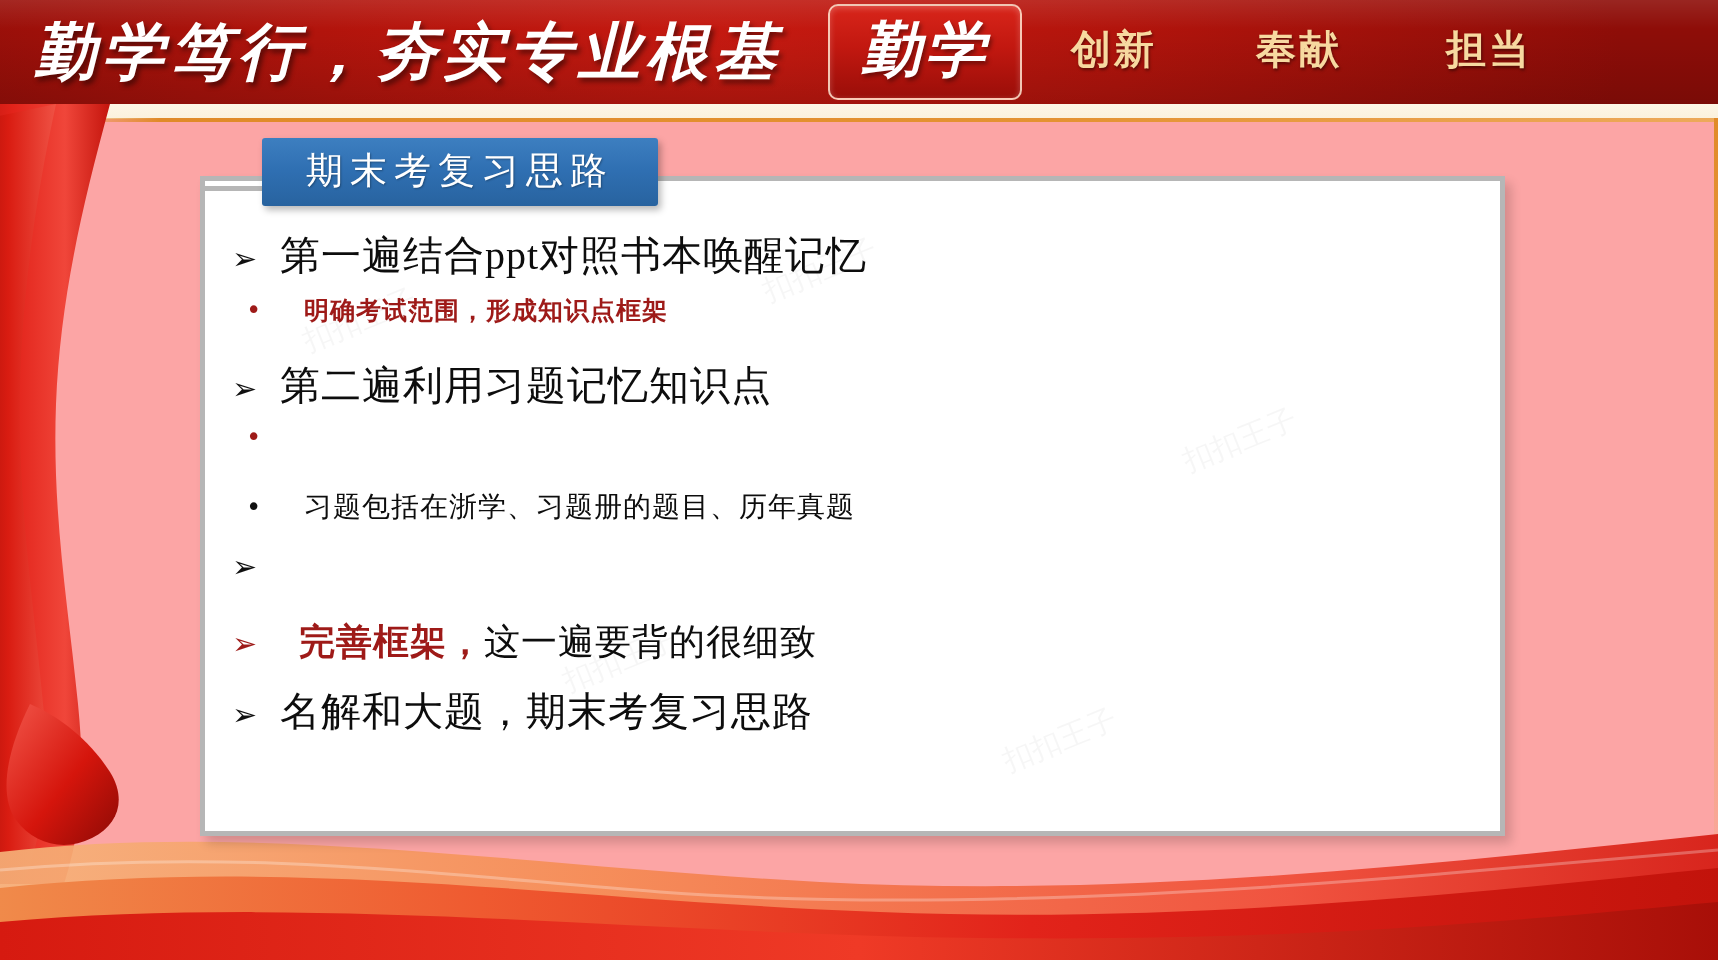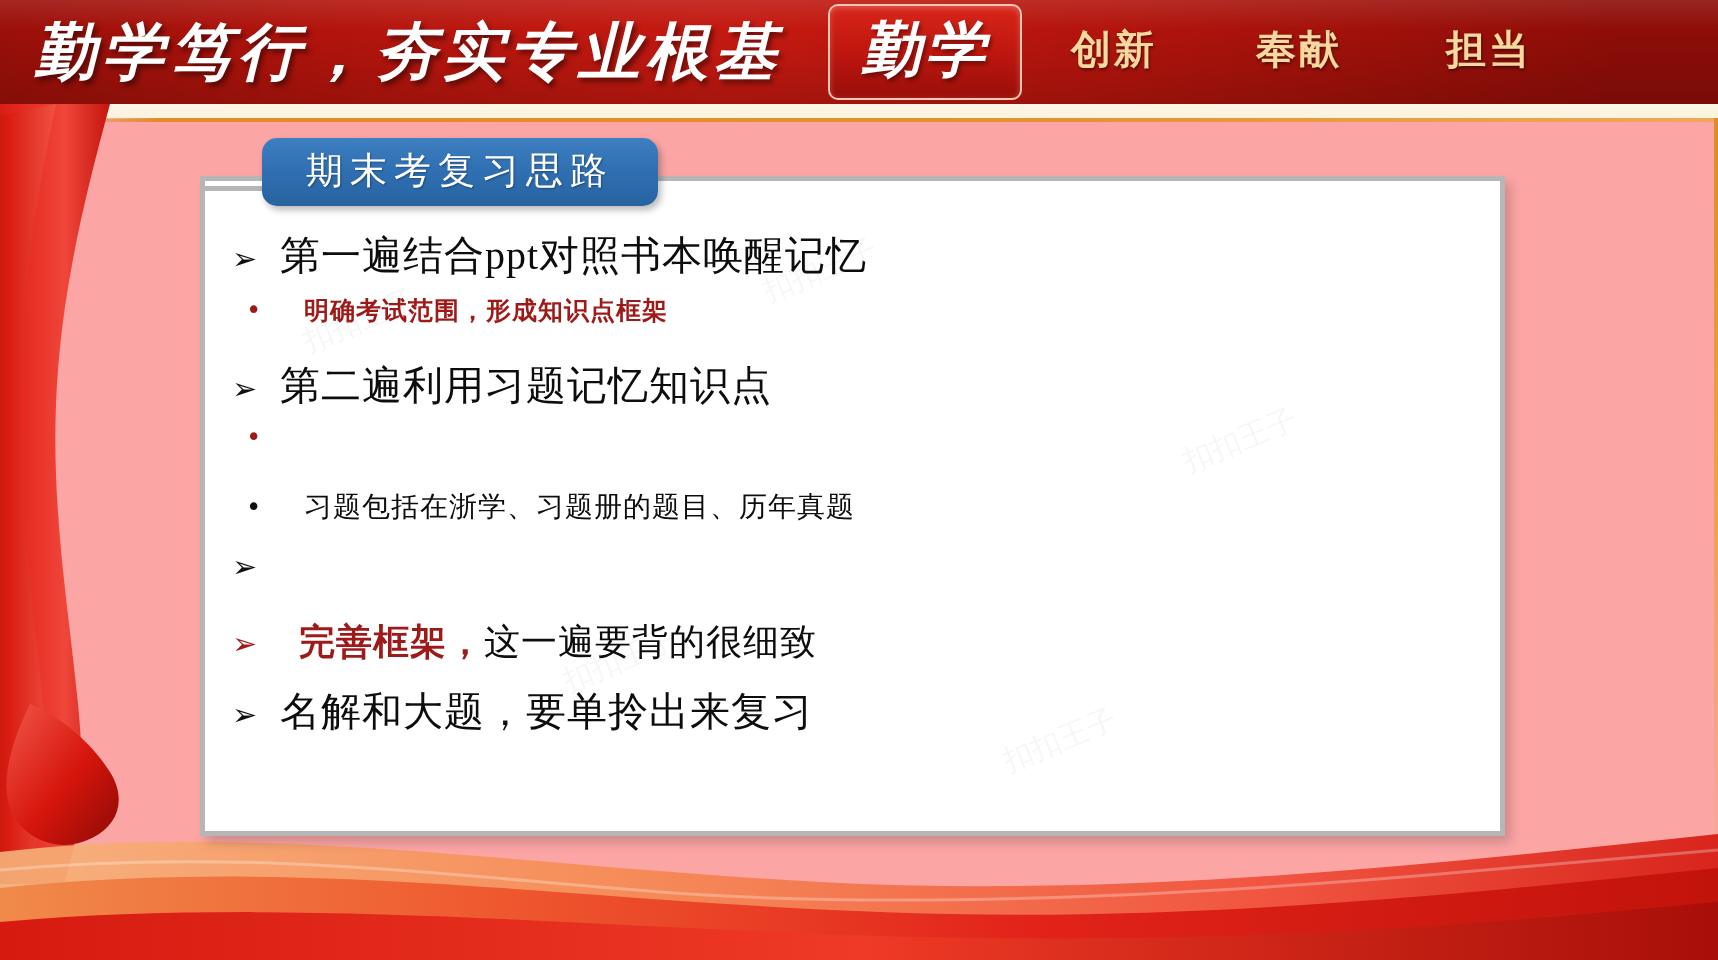--- a/index.html
+++ b/index.html
@@ -148,21 +148,21 @@
     box-shadow: 6px 7px 10px rgba(0,0,0,.16);
   }
 
   
   .title-tab {
     position: absolute;
     left: 262px;
     top: 138px;
     width: 396px;
     height: 68px;
-    border-radius: 15px;
+    border-radius: 3px;
     background: linear-gradient(180deg, #3d7fc0 0%, #2f6fb2 48%, #28639f 100%);
     box-shadow: 3px 4px 7px rgba(0,0,0,.28);
   }
   .title-tab-text {
     position: absolute;
     left: 0; top: 0;
     width: 396px;
     height: 68px;
     line-height: 66px;
     text-align: center;
@@ -372,21 +372,21 @@
       <span class="bullet bullet-arrow">➢</span>
     </div>
 
     <div class="row row-level1">
       <span class="bullet bullet-arrow red">➢</span>
       <span class="txt t-mixed"><span class="hl">完善框架，</span><span>这一遍要背的很细致</span></span>
     </div>
 
     <div class="row row-level1">
       <span class="bullet bullet-arrow">➢</span>
-      <span class="txt t-main">名解和大题，要单拎出来复习</span>
+      <span class="txt t-main">名解和大题，期末考复习思路</span>
     </div>
 
   </div>
 
   <div class="wm" style="left:300px;  top:300px;">扣扣王子</div>
   <div class="wm" style="left:760px;  top:250px;">扣扣王子</div>
   <div class="wm" style="left:1180px; top:420px;">扣扣王子</div>
   <div class="wm" style="left:560px;  top:640px;">扣扣王子</div>
   <div class="wm" style="left:1000px; top:720px;">扣扣王子</div>
 

